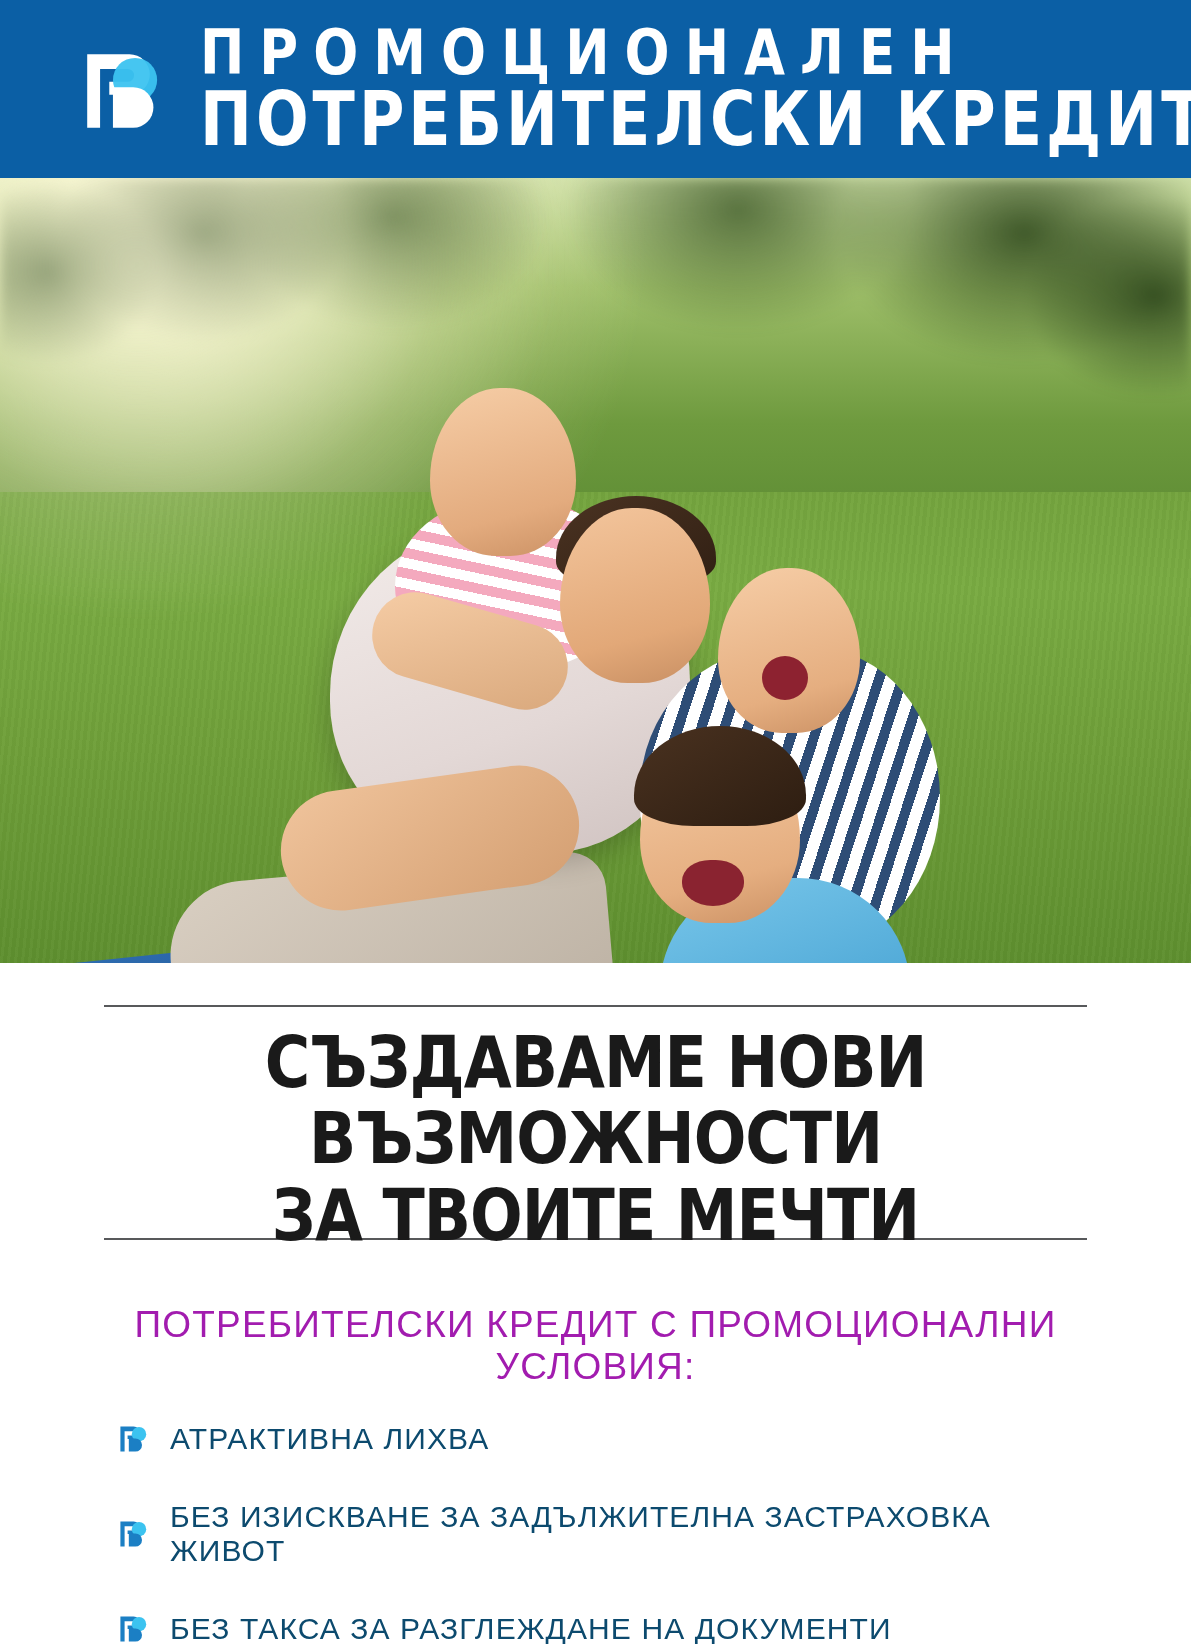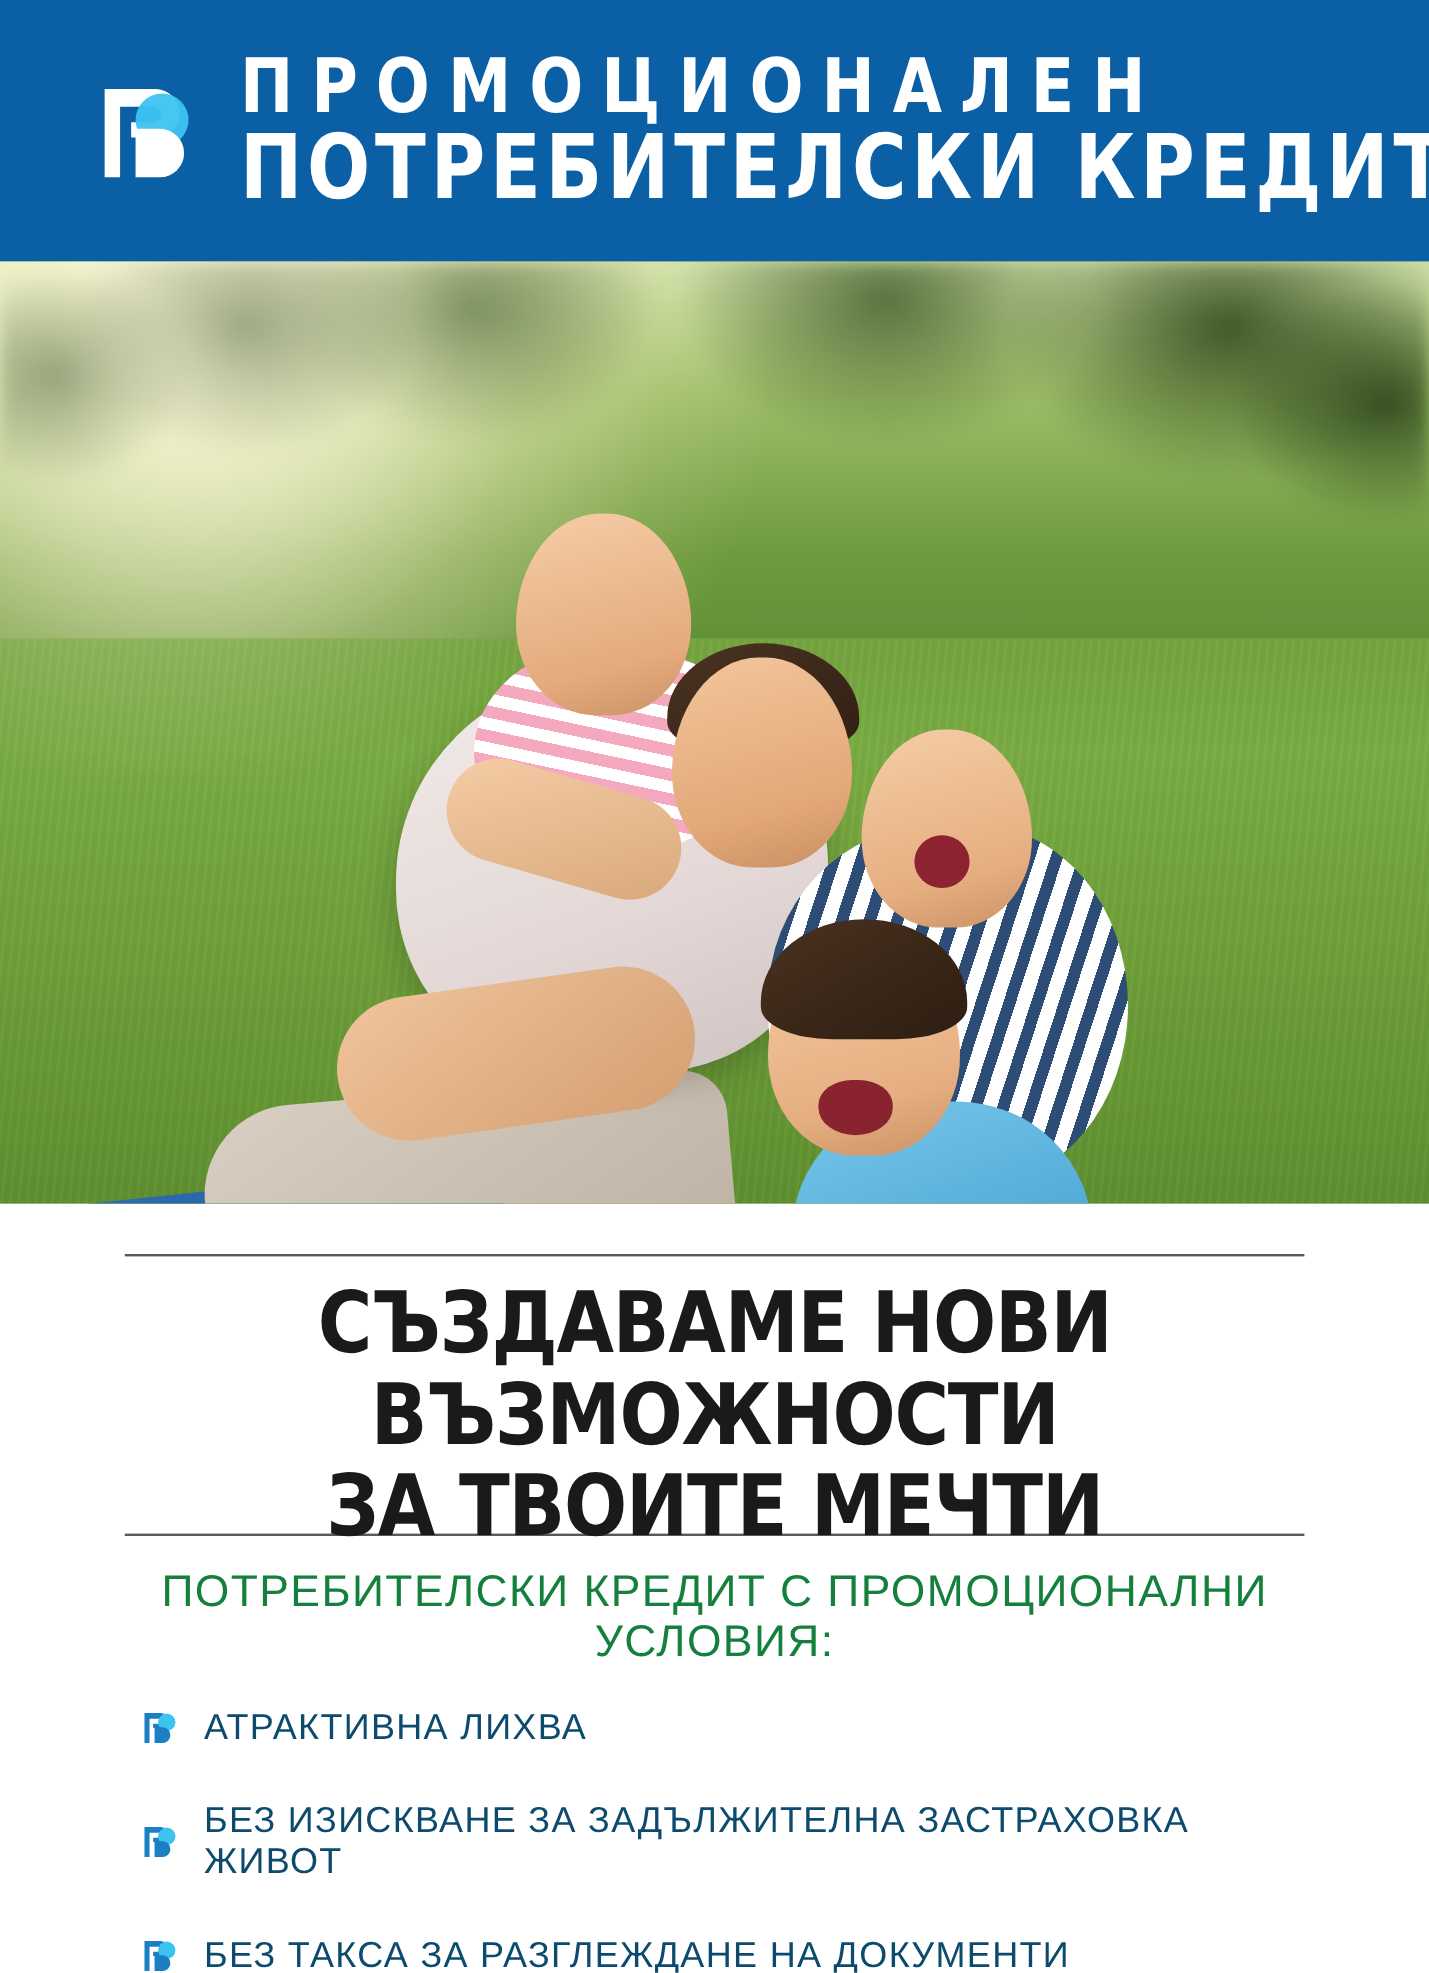--- a/index.html
+++ b/index.html
@@ -20,21 +20,21 @@
     width: 1191px;
     height: 1644px;
     background: #ffffff;
     display: flex;
     flex-direction: column;
   }
 
   
   .header {
     position: relative;
-    height: 218px;
+    height: 178px;
     background: #0b5fa5;
     display: flex;
     align-items: center;
     padding: 0 0 0 78px;
     box-sizing: border-box;
     flex: 0 0 auto;
   }
 
   .header-logo {
     width: 92px;
@@ -262,24 +262,24 @@
     line-height: 1.08;
     letter-spacing: -1px;
     padding: 16px 0 14px 0;
     transform: scaleY(1.14);
     transform-origin: center top;
     white-space: pre-line;
   }
 
   .subhead {
     text-align: center;
-    color: #15803d;
+    color: #a21caf;
     font-size: 37px;
     letter-spacing: 1.2px;
-    margin-top: 25px;
+    margin-top: 64px;
     margin-bottom: 26px;
     font-family: "Liberation Sans", sans-serif;
   }
 
   .bullets {
     margin-top: 34px;
     padding: 0 14px;
   }
   .bullet {
     display: flex;

